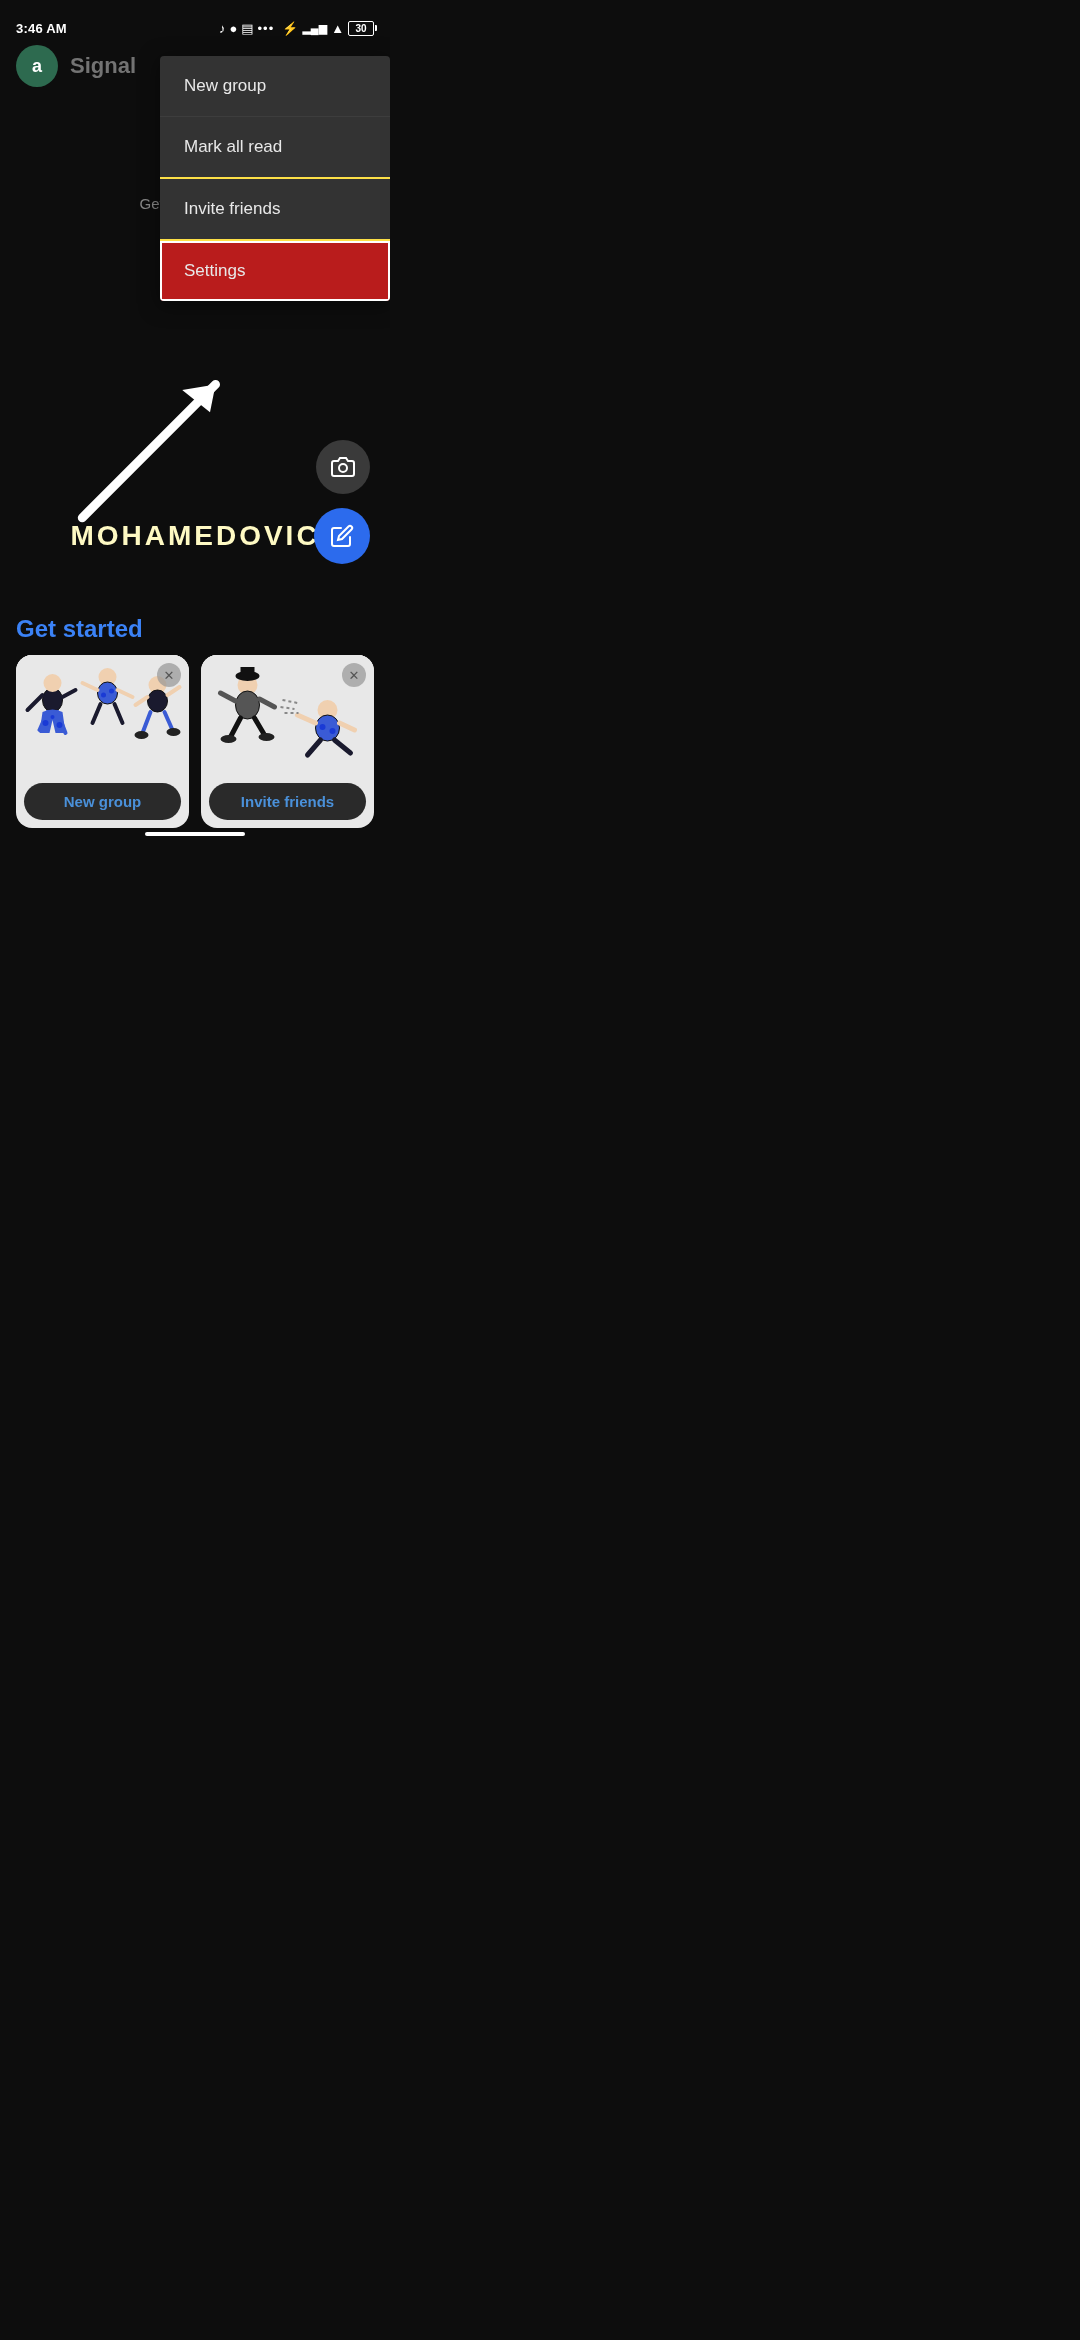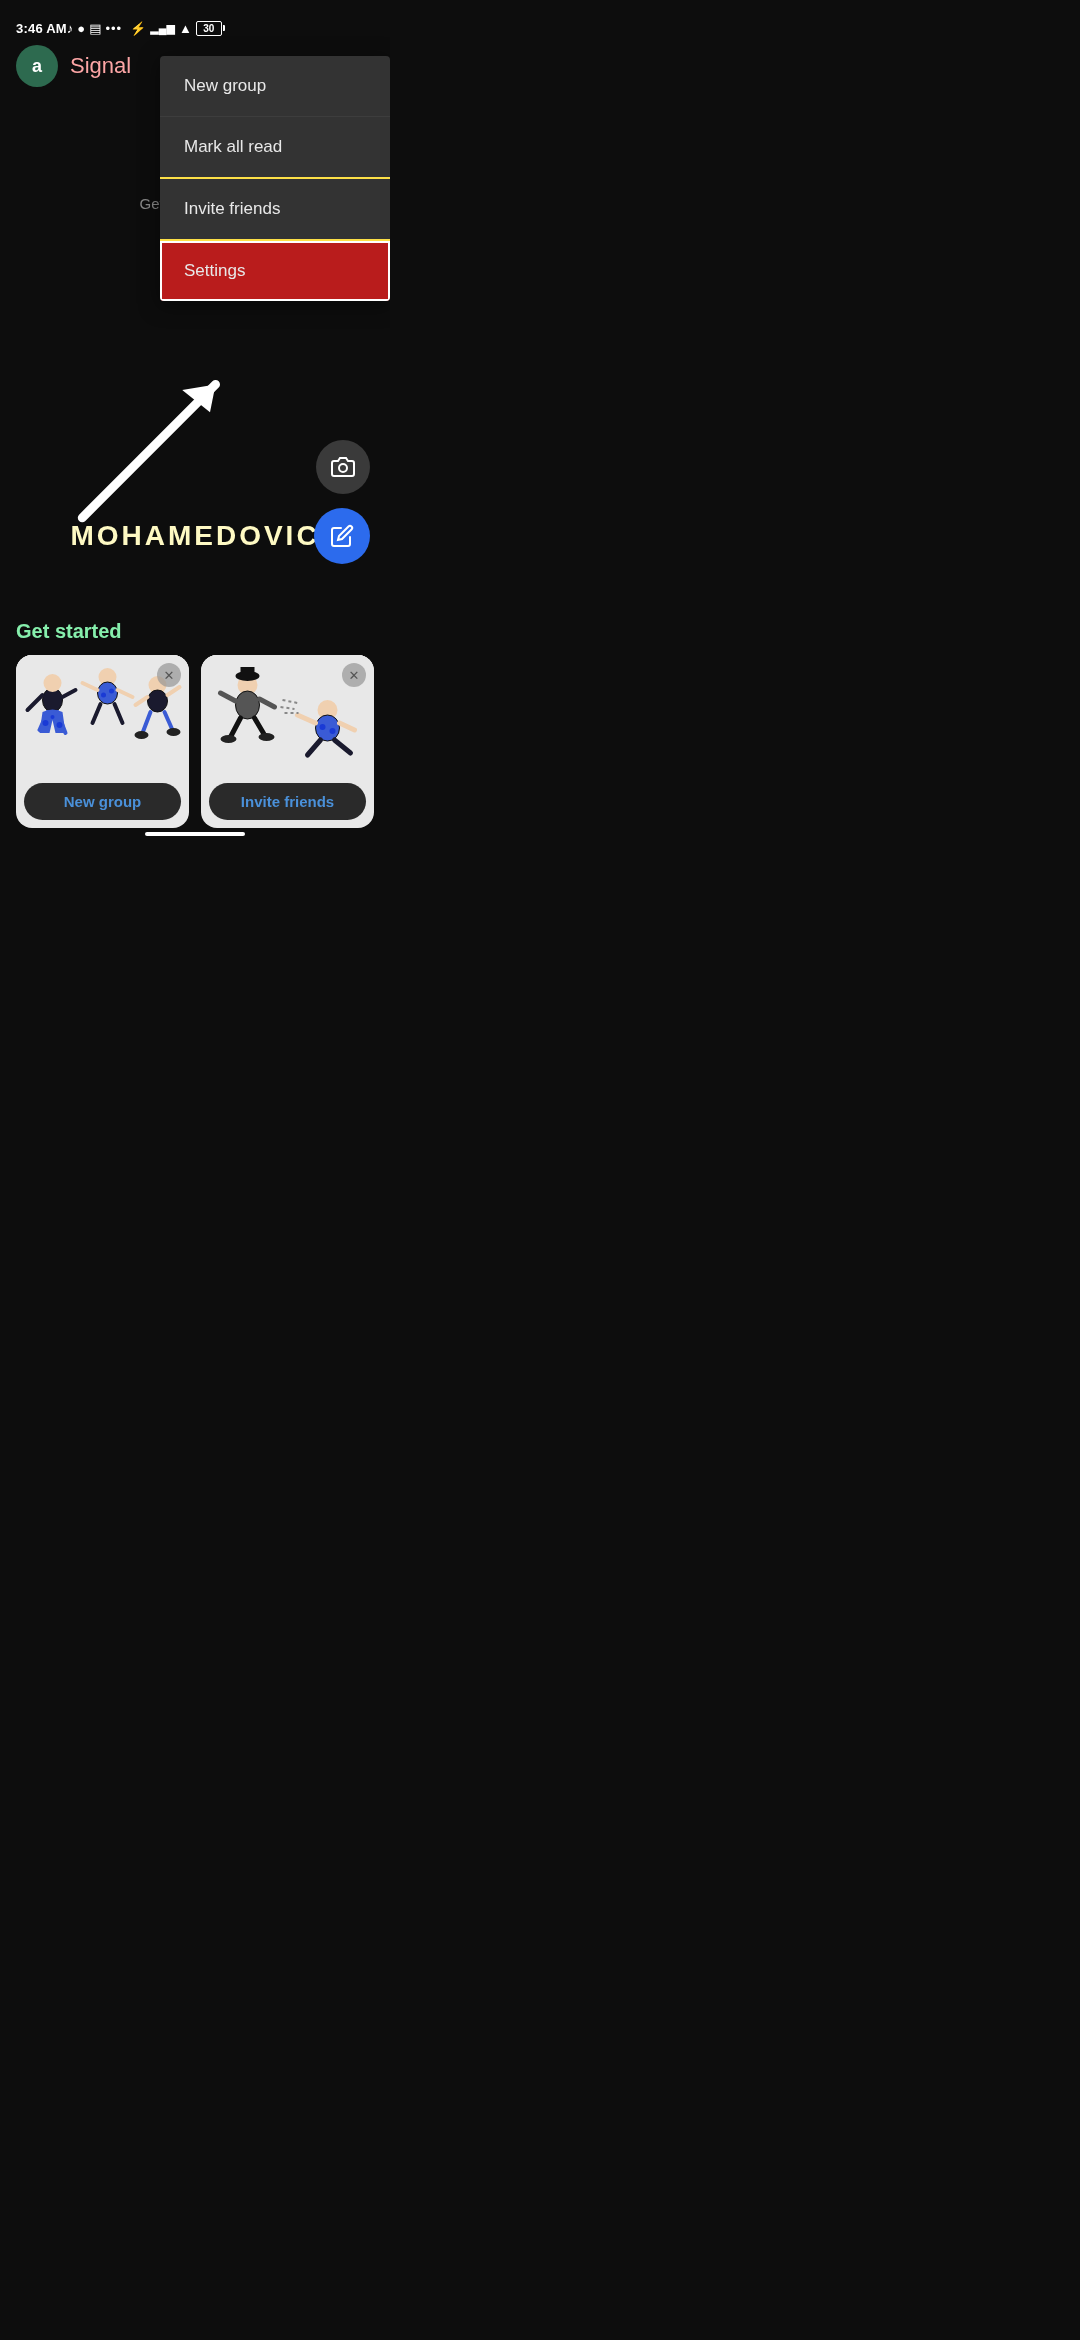--- a/index.html
+++ b/index.html
@@ -11,20 +11,21 @@
       background: #0d0d0d;
       color: #fff;
       font-family: -apple-system, 'Helvetica Neue', Arial, sans-serif;
       overflow: hidden;
       position: relative;
     }
 
     
     .status-bar {
       display: flex;
+      justify-content: space-between;
       align-items: center;
       padding: 24px 16px 4px;
       height: 36px;
     }
     .status-left {
       font-size: 13px;
       font-weight: 600;
       letter-spacing: 0.2px;
     }
     .status-right {
@@ -72,22 +73,22 @@
       align-items: center;
       justify-content: center;
       font-size: 18px;
       font-weight: 600;
       color: #fff;
       margin-right: 12px;
       flex-shrink: 0;
     }
     .app-title {
       font-size: 22px;
-      font-weight: 400;
-      color: #fca5a5;
+      font-weight: 700;
+      color: #737373;
     }
 
     
     .empty-state {
       text-align: center;
       color: #888;
       font-size: 15px;
       line-height: 1.5;
       padding: 20px;
       position: absolute;
@@ -154,24 +155,24 @@
     
     .get-started {
       position: absolute;
       bottom: 0;
       left: 0;
       right: 0;
       padding: 16px;
       background: #0d0d0d;
     }
     .get-started-title {
-      font-size: 20px;
+      font-size: 24px;
       font-weight: 700;
       margin-bottom: 12px;
-      color: #86efac;
+      color: #3b82f6;
     }
     .cards-row {
       display: flex;
       gap: 12px;
     }
     .card {
       flex: 1;
       border-radius: 16px;
       overflow: hidden;
       background: #e8e8e8;

